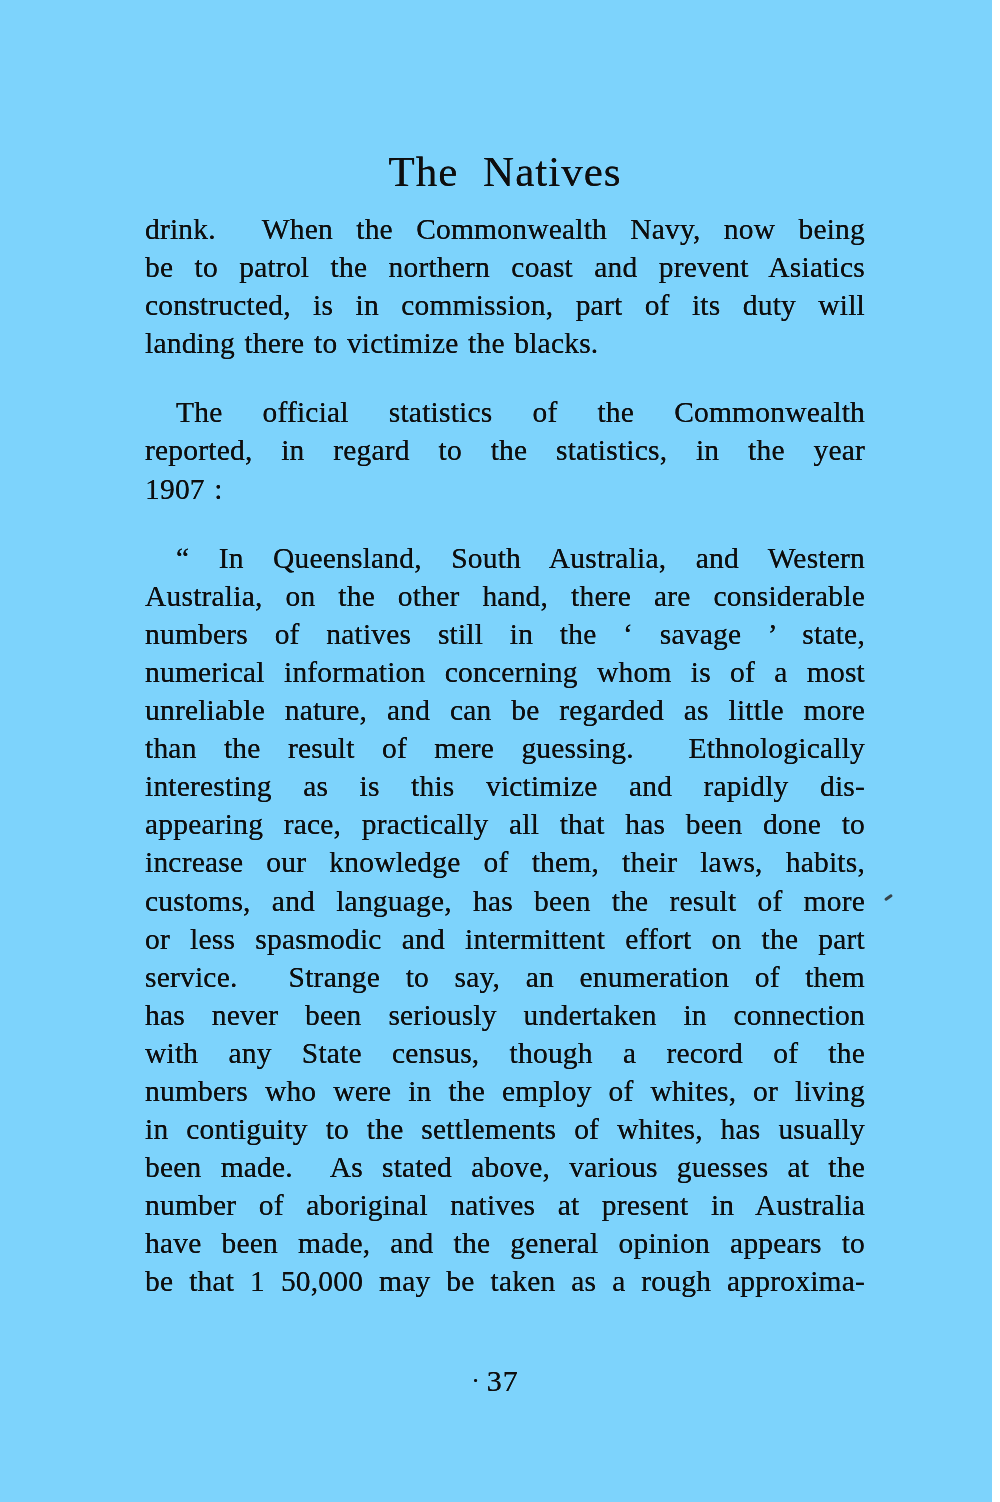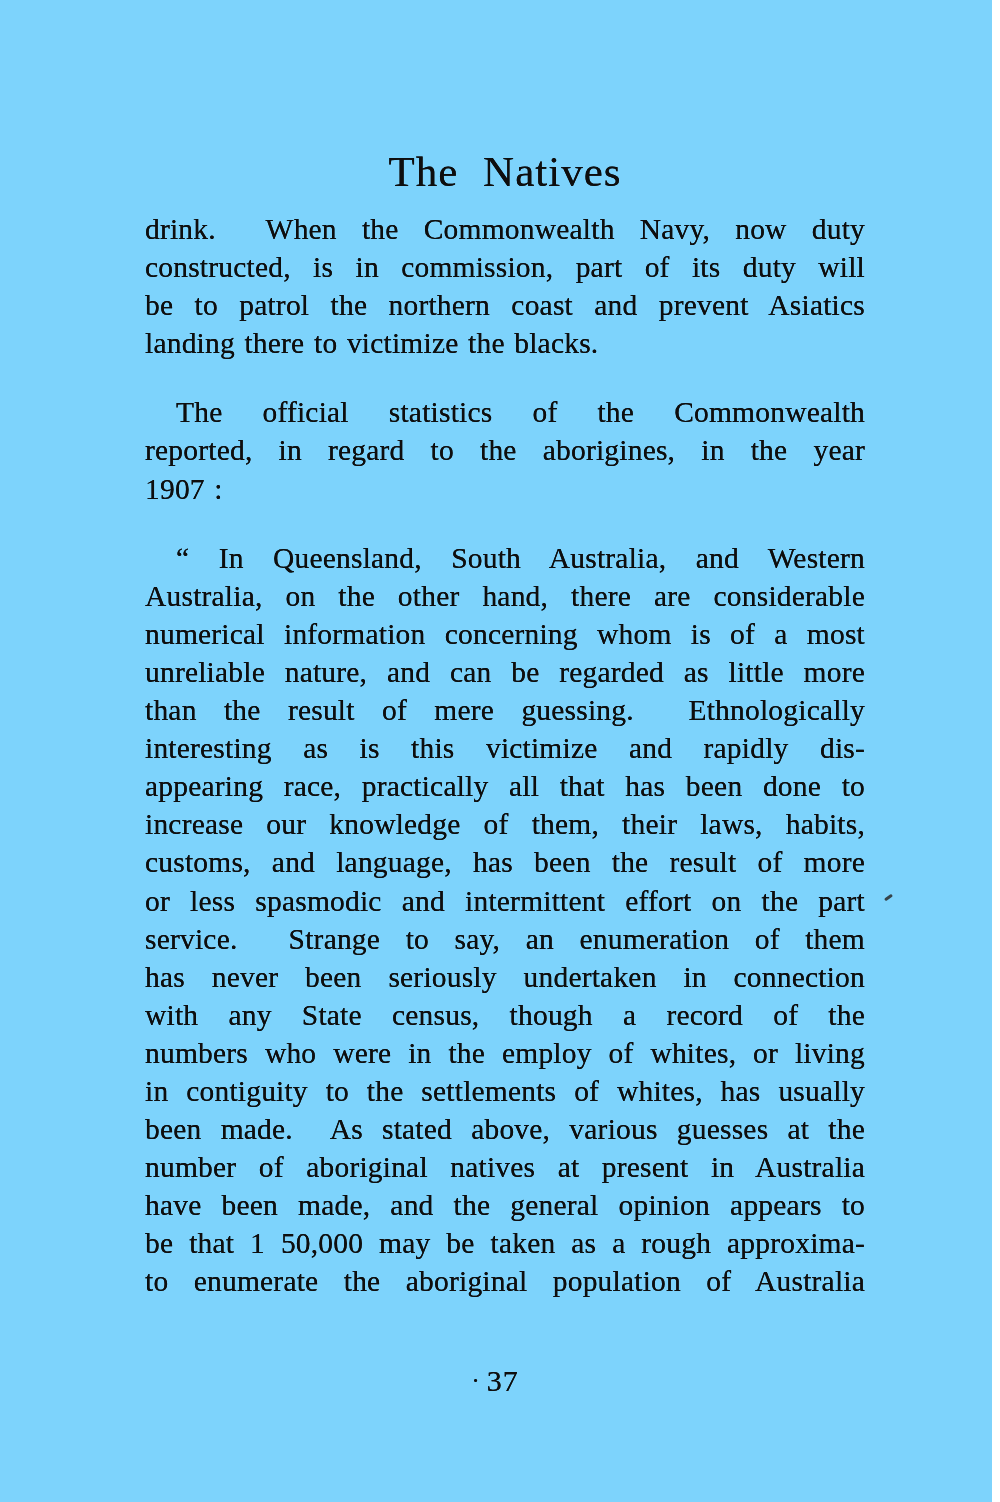--- a/index.html
+++ b/index.html
@@ -84,47 +84,47 @@
   }
 </style>
 </head>
 <body>
 
 <div class="page">
 
   <div class="page-title">The Natives</div>
 
   <div class="body-text">
-      <div class="line align-justify">drink.  When the Commonwealth Navy, now duty</div>
+      <div class="line align-justify">drink.  When the Commonwealth Navy, now being</div>
+      <div class="line align-justify">be to patrol the northern coast and prevent Asiatics</div>
       <div class="line align-justify">constructed, is in commission, part of its duty will</div>
-      <div class="line align-justify">be to patrol the northern coast and prevent Asiatics</div>
       <div class="line align-left">landing there to victimize the blacks.</div>
       <div class="line align-justify indent">The official statistics of the Commonwealth</div>
-      <div class="line align-justify">reported, in regard to the aborigines, in the year</div>
+      <div class="line align-justify">reported, in regard to the statistics, in the year</div>
       <div class="line align-left">1907 :</div>
       <div class="line align-justify indent">“ In Queensland, South Australia, and Western</div>
       <div class="line align-justify">Australia, on the other hand, there are considerable</div>
+      <div class="line align-justify">numbers of natives still in the ‘ savage ’ state,</div>
       <div class="line align-justify">numerical information concerning whom is of a most</div>
       <div class="line align-justify">unreliable nature, and can be regarded as little more</div>
       <div class="line align-justify">than the result of mere guessing.  Ethnologically</div>
       <div class="line align-justify">interesting as is this victimize and rapidly dis-</div>
       <div class="line align-justify">appearing race, practically all that has been done to</div>
       <div class="line align-justify">increase our knowledge of them, their laws, habits,</div>
       <div class="line align-justify">customs, and language, has been the result of more</div>
       <div class="line align-justify">or less spasmodic and intermittent effort on the part</div>
       <div class="line align-justify">service.  Strange to say, an enumeration of them</div>
       <div class="line align-justify">has never been seriously undertaken in connection</div>
       <div class="line align-justify">with any State census, though a record of the</div>
       <div class="line align-justify">numbers who were in the employ of whites, or living</div>
       <div class="line align-justify">in contiguity to the settlements of whites, has usually</div>
       <div class="line align-justify">been made.  As stated above, various guesses at the</div>
       <div class="line align-justify">number of aboriginal natives at present in Australia</div>
       <div class="line align-justify">have been made, and the general opinion appears to</div>
       <div class="line align-justify">be that 1 50,000 may be taken as a rough approxima-</div>
-      <div class="line align-justify">to enumerate the aboriginal population of Australia</div>
     </div>
 
   <div class="scan-artifact"></div>
 
   <div class="page-number">
     <span class="mark">·</span><span>37</span>
   </div>
 
 </div>
 

